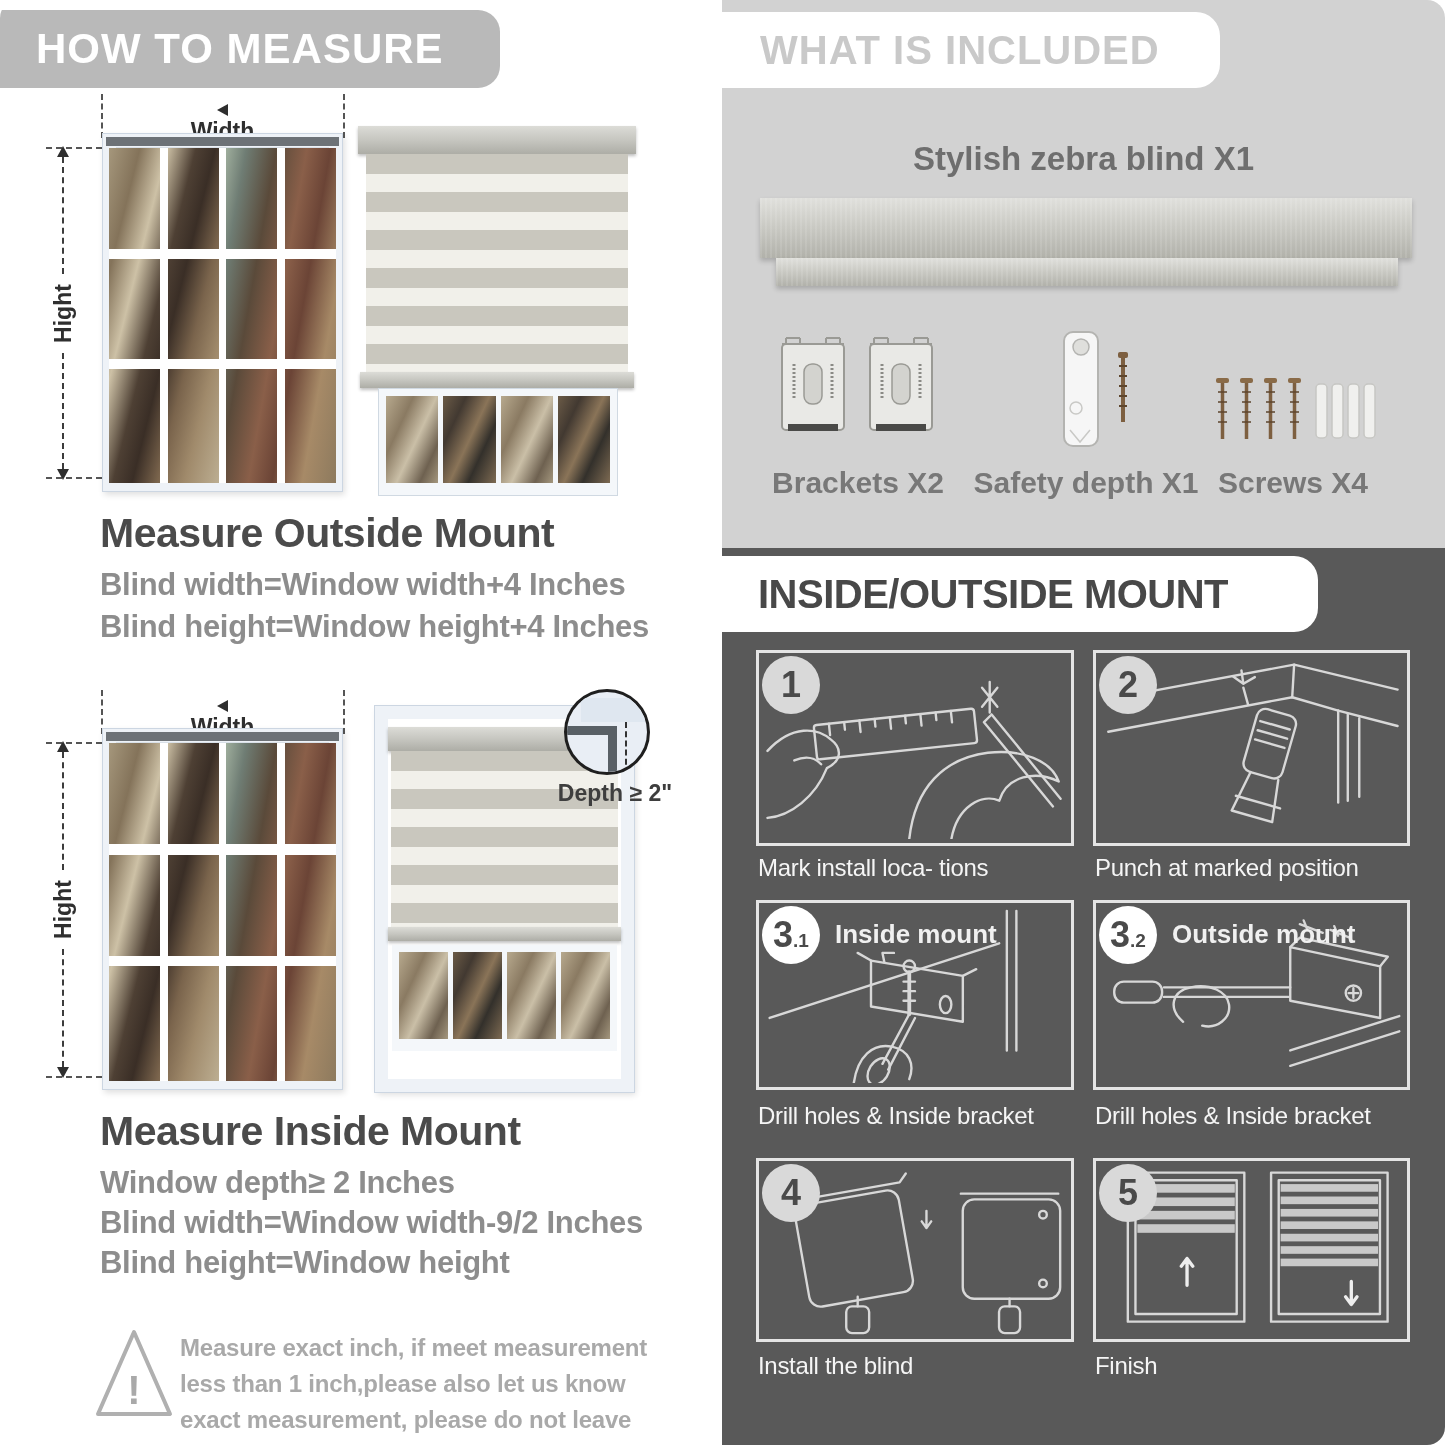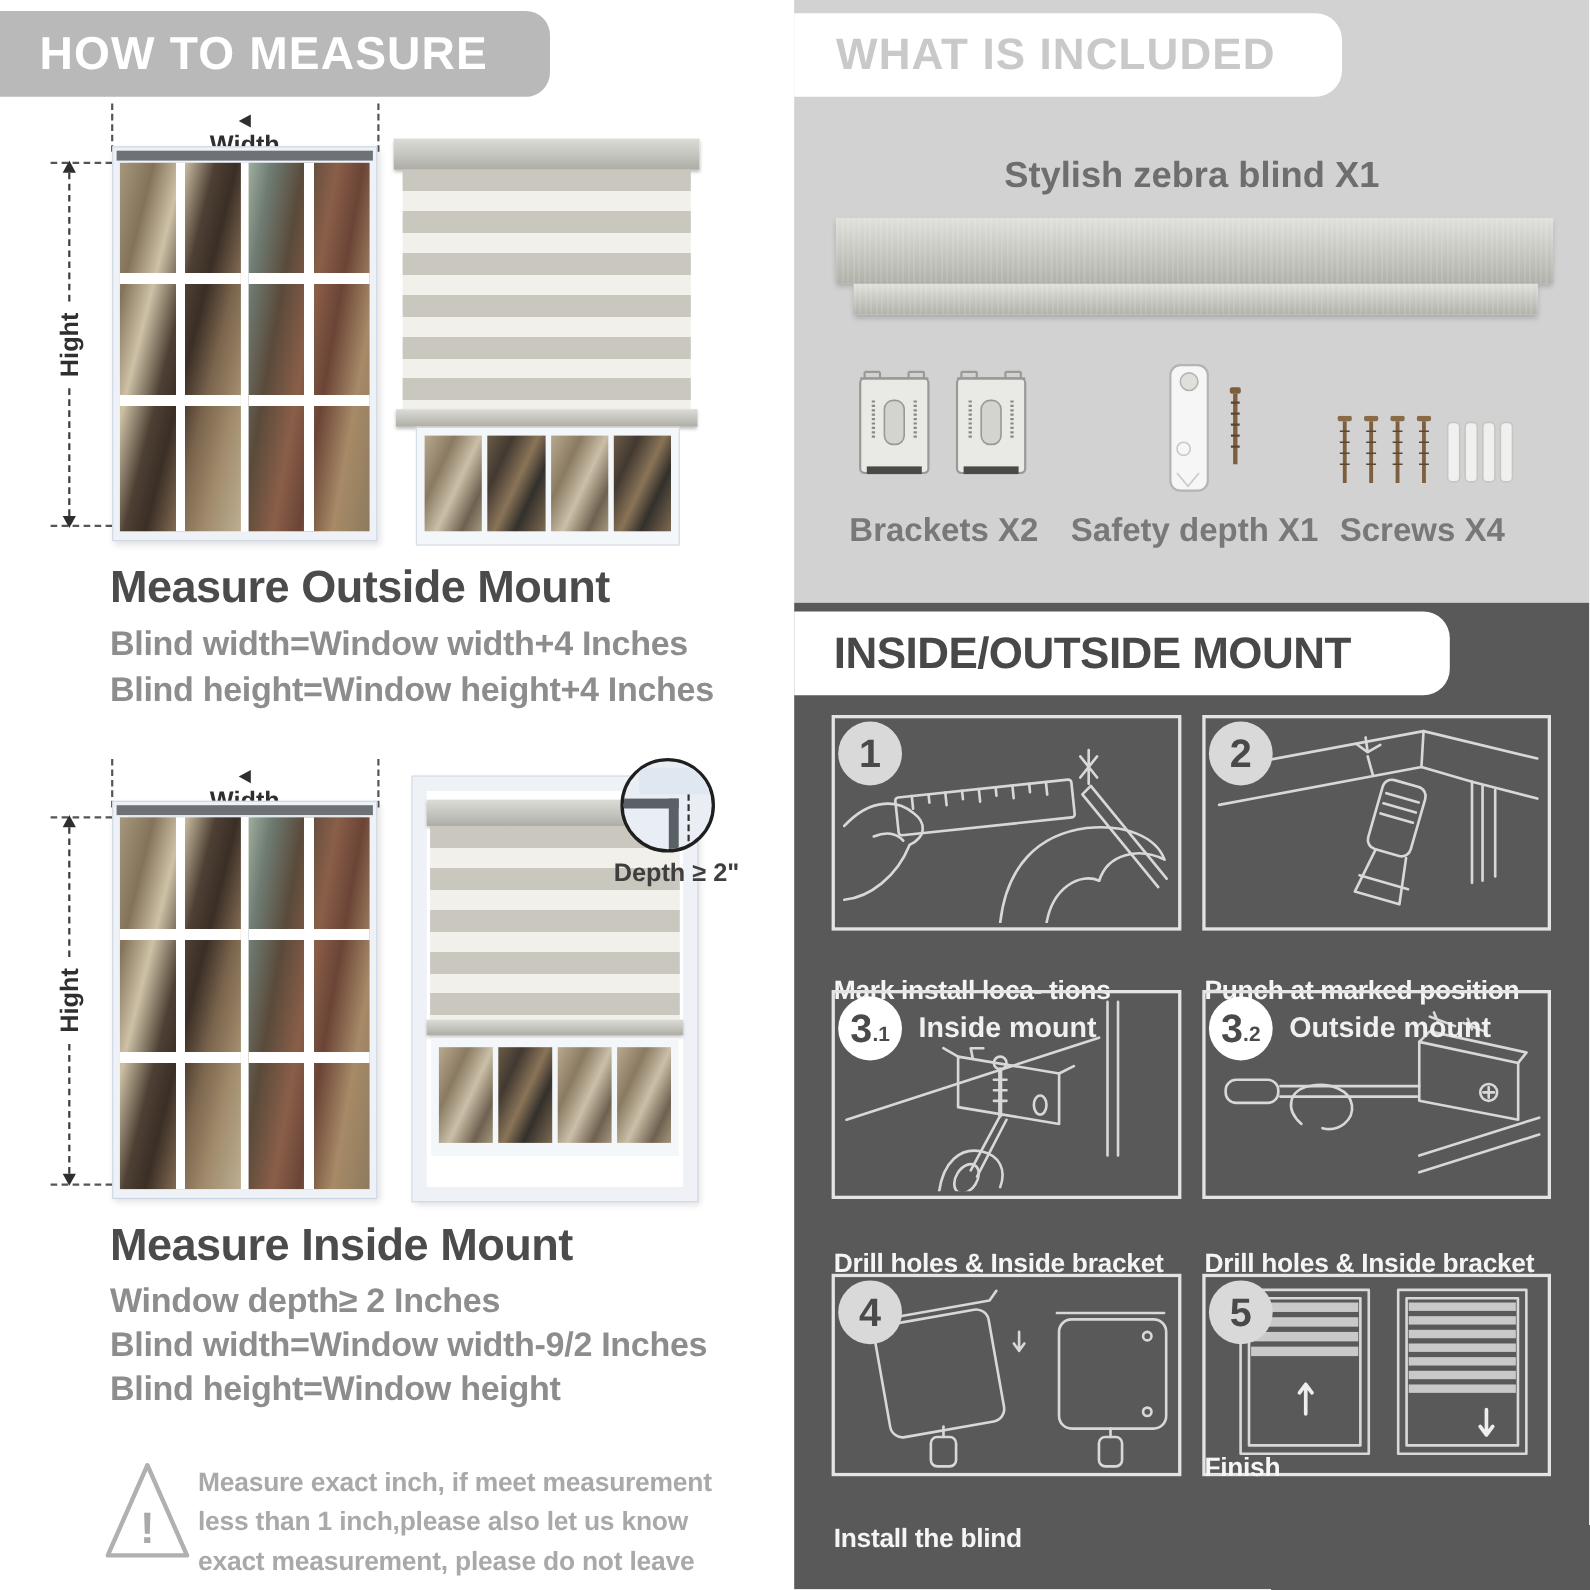--- a/index.html
+++ b/index.html
@@ -1,17 +1,17 @@
 <!DOCTYPE html>
 <html><head>
 <meta charset="utf-8">
 <style>
   html,body{margin:0;padding:0;background:#fff;}
   .canvas{position:relative;width:1445px;height:1445px;background:#fff;overflow:hidden;
-          font-family:"Liberation Sans",sans-serif;}
+          font-family:"Liberation Sans",sans-serif;border-radius:18px;}
   .abs{position:absolute;}
 
   
   .banner{left:0;top:10px;width:500px;height:78px;background:#b9b9b9;border-radius:0 22px 22px 0;
           color:#fff;font-size:42px;font-weight:bold;line-height:78px;padding-left:36px;box-sizing:border-box;letter-spacing:1px;}
   .h-measure{font-size:41px;font-weight:bold;color:#4b4b4b;letter-spacing:-0.5px;}
   .m-line{font-size:31px;font-weight:bold;color:#8d8d8d;letter-spacing:-0.3px;}
 
   
   .warrow{display:flex;align-items:center;height:24px;flex-direction:column;}
@@ -71,21 +71,21 @@
   .item-lbl{font-size:30px;font-weight:bold;color:#787878;text-align:center;}
 
   .io-band{left:722px;top:556px;width:596px;height:76px;background:#fff;border-radius:0 24px 24px 0;
            color:#484848;font-size:40px;font-weight:bold;line-height:76px;padding-left:36px;box-sizing:border-box;letter-spacing:-0.5px;}
   .panel{border:3px solid #e4e4e4;box-sizing:border-box;}
   .badge{position:absolute;left:3px;top:3px;width:58px;height:58px;border-radius:50%;background:#d9d9d9;
          color:#4a4a4a;font-size:36px;font-weight:bold;display:flex;align-items:center;justify-content:center;}
   .badge.white{background:#fff;}
   .badge .sub{font-size:19px;margin-top:12px;}
   .panel-title{position:absolute;left:76px;top:16px;font-size:26px;font-weight:bold;color:#f0f0f0;}
-  .caption{font-size:24px;font-weight:bold;color:#f5f5f5;letter-spacing:-0.3px;margin-top:33px;}
+  .caption{font-size:24px;font-weight:normal;color:#f5f5f5;letter-spacing:-0.3px;}
   .art{position:absolute;left:4px;top:4px;right:4px;bottom:4px;width:calc(100% - 8px);height:calc(100% - 8px);}
 </style>
 </head>
 <body>
 
 <div class="canvas">
 
   <div class="abs banner">HOW TO MEASURE</div>
 
   <div class="abs warrow" style="left:100px;top:104px;width:245px;">
@@ -411,15 +411,15 @@
             <rect x="186" y="85" width="102" height="8"></rect>
           <rect x="186" y="98" width="102" height="8"></rect>
         </g>
         <path d="M260,122 v24 m0,0 l-6,-8 m6,8 l6,-8" stroke="#eeeeee" stroke-width="3.5"></path>
       </g>
     </svg>
     <div class="badge">
         <span>5</span>
       </div>
   </div>
-  <div class="abs caption" style="left:1095px;top:1288px;width:315px;">Finish</div>
+  <div class="abs caption" style="left:1095px;top:1352px;width:315px;">Finish</div>
 
 </div>
 
 </body></html>

